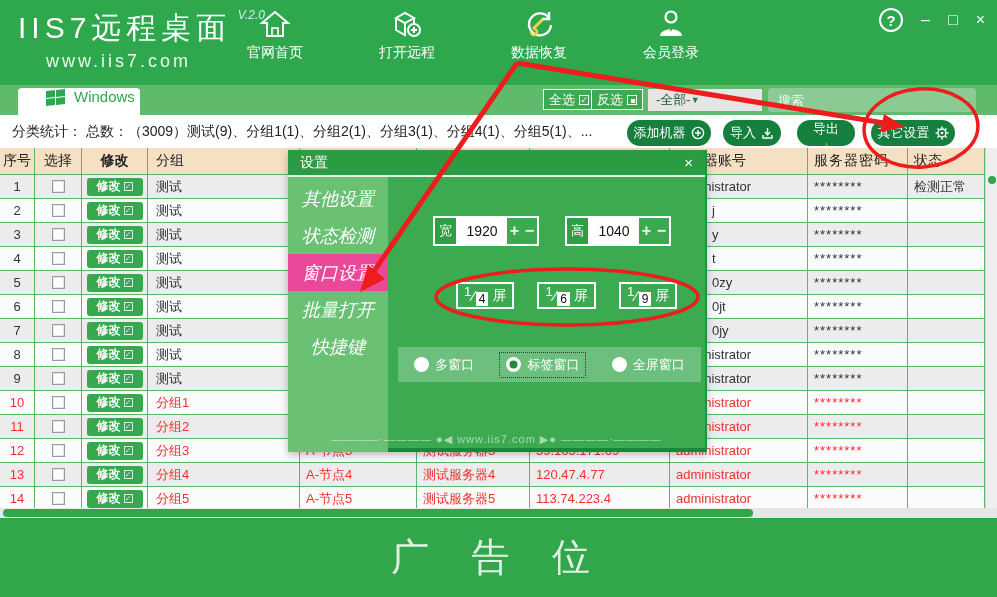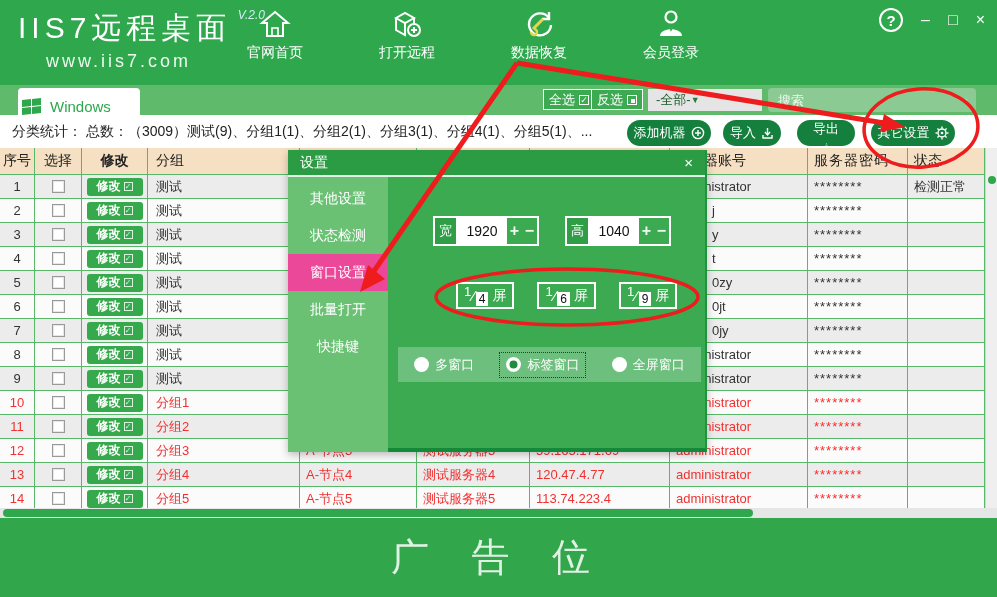--- a/index.html
+++ b/index.html
@@ -16,21 +16,21 @@
   .nav { position:absolute; left:230px; top:8px; display:flex; gap:42px; }
   .nav-item { width:90px; display:flex; flex-direction:column; align-items:center; gap:4px; cursor:pointer; }
   .nav-item svg { width:34px; height:32px; }
   .nav-label { color:#fff; font-size:14px; }
   .winctl { position:absolute; right:12px; top:8px; display:flex; align-items:center; gap:18px; color:#fff; }
   .help-circle { width:24px; height:24px; border:2px solid #fff; border-radius:50%; display:flex; align-items:center; justify-content:center; font-size:15px; font-weight:bold; }
   .ctl { font-size:16px; line-height:24px; }
 
   
   .tabstrip { position:absolute; left:0; top:85px; width:997px; height:30px; background:#5fba6c; }
-  .win-tab { position:absolute; left:18px; top:3px; width:122px; height:27px; background:#fff; border-radius:4px 4px 0 0; display:flex; align-items:flex-end; gap:8px; padding-left:4px; }
+  .win-tab { position:absolute; left:18px; top:3px; width:122px; height:27px; background:#fff; border-radius:4px 4px 0 0; display:flex; align-items:flex-start; gap:8px; padding-left:28px; }
   .win-tab-label { color:#2fa84d; font-size:15px; }
   .mini-btn { position:absolute; top:4px; height:21px; background:#3baa50; border:1px solid #fff; color:#fff; font-size:13px; display:flex; align-items:center; gap:4px; padding:0 5px; }
   .btn-all { left:543px; } .btn-inv { left:591px; }
   .chk-ico { display:inline-block; width:10px; height:10px; border:1px solid #fff; font-size:9px; line-height:9px; text-align:center; color:#fff; }
   .inv-ico { display:inline-block; width:10px; height:10px; border:1px solid #fff; position:relative; }
   .inv-ico:after { content:""; position:absolute; right:1px; bottom:1px; width:4px; height:4px; background:#fff; }
   .group-dd { position:absolute; left:648px; top:4px; width:114px; height:22px; background:#e5e5e5; color:#1d5b2a; font-size:13px; display:flex; align-items:center; justify-content:flex-start; padding:0 8px; }
   .dd-caret { font-size:9px; color:#2a7a3b; }
   .search-box { position:absolute; left:768px; top:3px; width:208px; height:24px; background:#8bca93; border-radius:4px; display:flex; align-items:center; }
   .search-box input { flex:1; background:transparent; border:none; outline:none; color:#fff; font-size:13px; padding:0 10px; font-family:inherit; }
@@ -75,21 +75,21 @@
   .ad { position:absolute; left:0; top:518px; width:997px; height:79px; background:#32a64b; display:flex; align-items:center; justify-content:center; }
   .ad-text { color:rgba(255,255,255,0.85); font-size:38px; font-weight:100; letter-spacing:16px; }
 
   
   .dialog { position:absolute; left:288px; top:150px; width:419px; height:302px; background:#3baa50; border-bottom:4px solid #14893a; border-right:2px solid #1f9440; box-shadow:0 3px 8px rgba(0,0,0,0.25); }
   .dlg-titlebar { position:absolute; left:0; top:0; width:100%; height:25px; background:#2b9b44; display:flex; align-items:center; justify-content:space-between; padding:0 12px; }
   .dlg-title { color:#fff; font-size:14px; }
   .dlg-close { color:#fff; font-size:15px; cursor:pointer; }
   .dlg-sep { position:absolute; left:0; top:25px; width:100%; height:2px; background:rgba(255,255,255,0.85); }
   .dlg-side { position:absolute; left:0; top:27px; width:100px; height:275px; background:#6ac174; padding-top:3px; }
-  .dlg-tab { height:37px; display:flex; align-items:center; justify-content:center; color:#fff; font-size:14px; cursor:pointer; }
+  .dlg-tab { height:37px; display:flex; align-items:center; justify-content:center; color:#fff; font-size:18px; cursor:pointer;font-style:italic; }
   .dlg-tab.sel { background:#ec4899; }
   .steppers { position:absolute; left:145px; top:66px; display:flex; gap:26px; }
   .stepper { width:106px; height:30px; border:2px solid #fff; display:flex; align-items:center; }
   .step-label { width:22px; height:100%; background:#2f9e47; color:#fff; font-size:13px; display:flex; align-items:center; justify-content:center; border-right:1px solid #fff; }
   .step-val { width:50px; height:100%; background:#fff; border:none; outline:none; color:#111; font-size:14px; text-align:center; font-family:inherit; }
   .step-inc, .step-dec { flex:1; color:#eefbef; font-size:16px; font-weight:bold; text-align:center; cursor:pointer; line-height:26px; }
   .fracs { position:absolute; left:168px; top:132px; display:flex; gap:23px; }
   .frac-btn { height:27px; border:2px solid #fff; display:flex; align-items:center; padding:0 6px; gap:1px; cursor:pointer; }
   .f-num { color:#fff; font-size:13px; transform:translateY(-4px); }
   .f-slash { color:#fff; font-size:15px; }
@@ -544,20 +544,21 @@
         </div>
         <div class="radio-group sel">
           <span class="rdo"></span>
           <span class="rdo-label">标签窗口</span>
         </div>
         <div class="radio-group">
           <span class="rdo"></span>
           <span class="rdo-label">全屏窗口</span>
         </div>
       </div>
+    <div class="watermark">————·———— ●◀ www.iis7.com ▶● ————·————</div>
   </div>
 
   <svg class="annotations" viewBox="0 0 997 597">
     <line class="anno" x1="517" y1="63" x2="884" y2="123" stroke="#ee1c1c" stroke-width="5"></line>
     <polygon class="anno-fill" points="905,127 880,132 884,114" fill="#ee1c1c"></polygon>
     <line class="anno" x1="517" y1="63" x2="372" y2="274" stroke="#ee1c1c" stroke-width="5"></line>
     <polygon class="anno-fill" points="360,292 368,265 385,279" fill="#ee1c1c"></polygon>
     <ellipse class="anno" cx="921" cy="128" rx="57" ry="39" fill="none" stroke="#ee1c1c" stroke-width="3.5" transform="rotate(-4 921 128)"></ellipse>
     <ellipse class="anno" cx="567" cy="297" rx="131" ry="28" fill="none" stroke="#ee1c1c" stroke-width="3.5"></ellipse>
   </svg>

